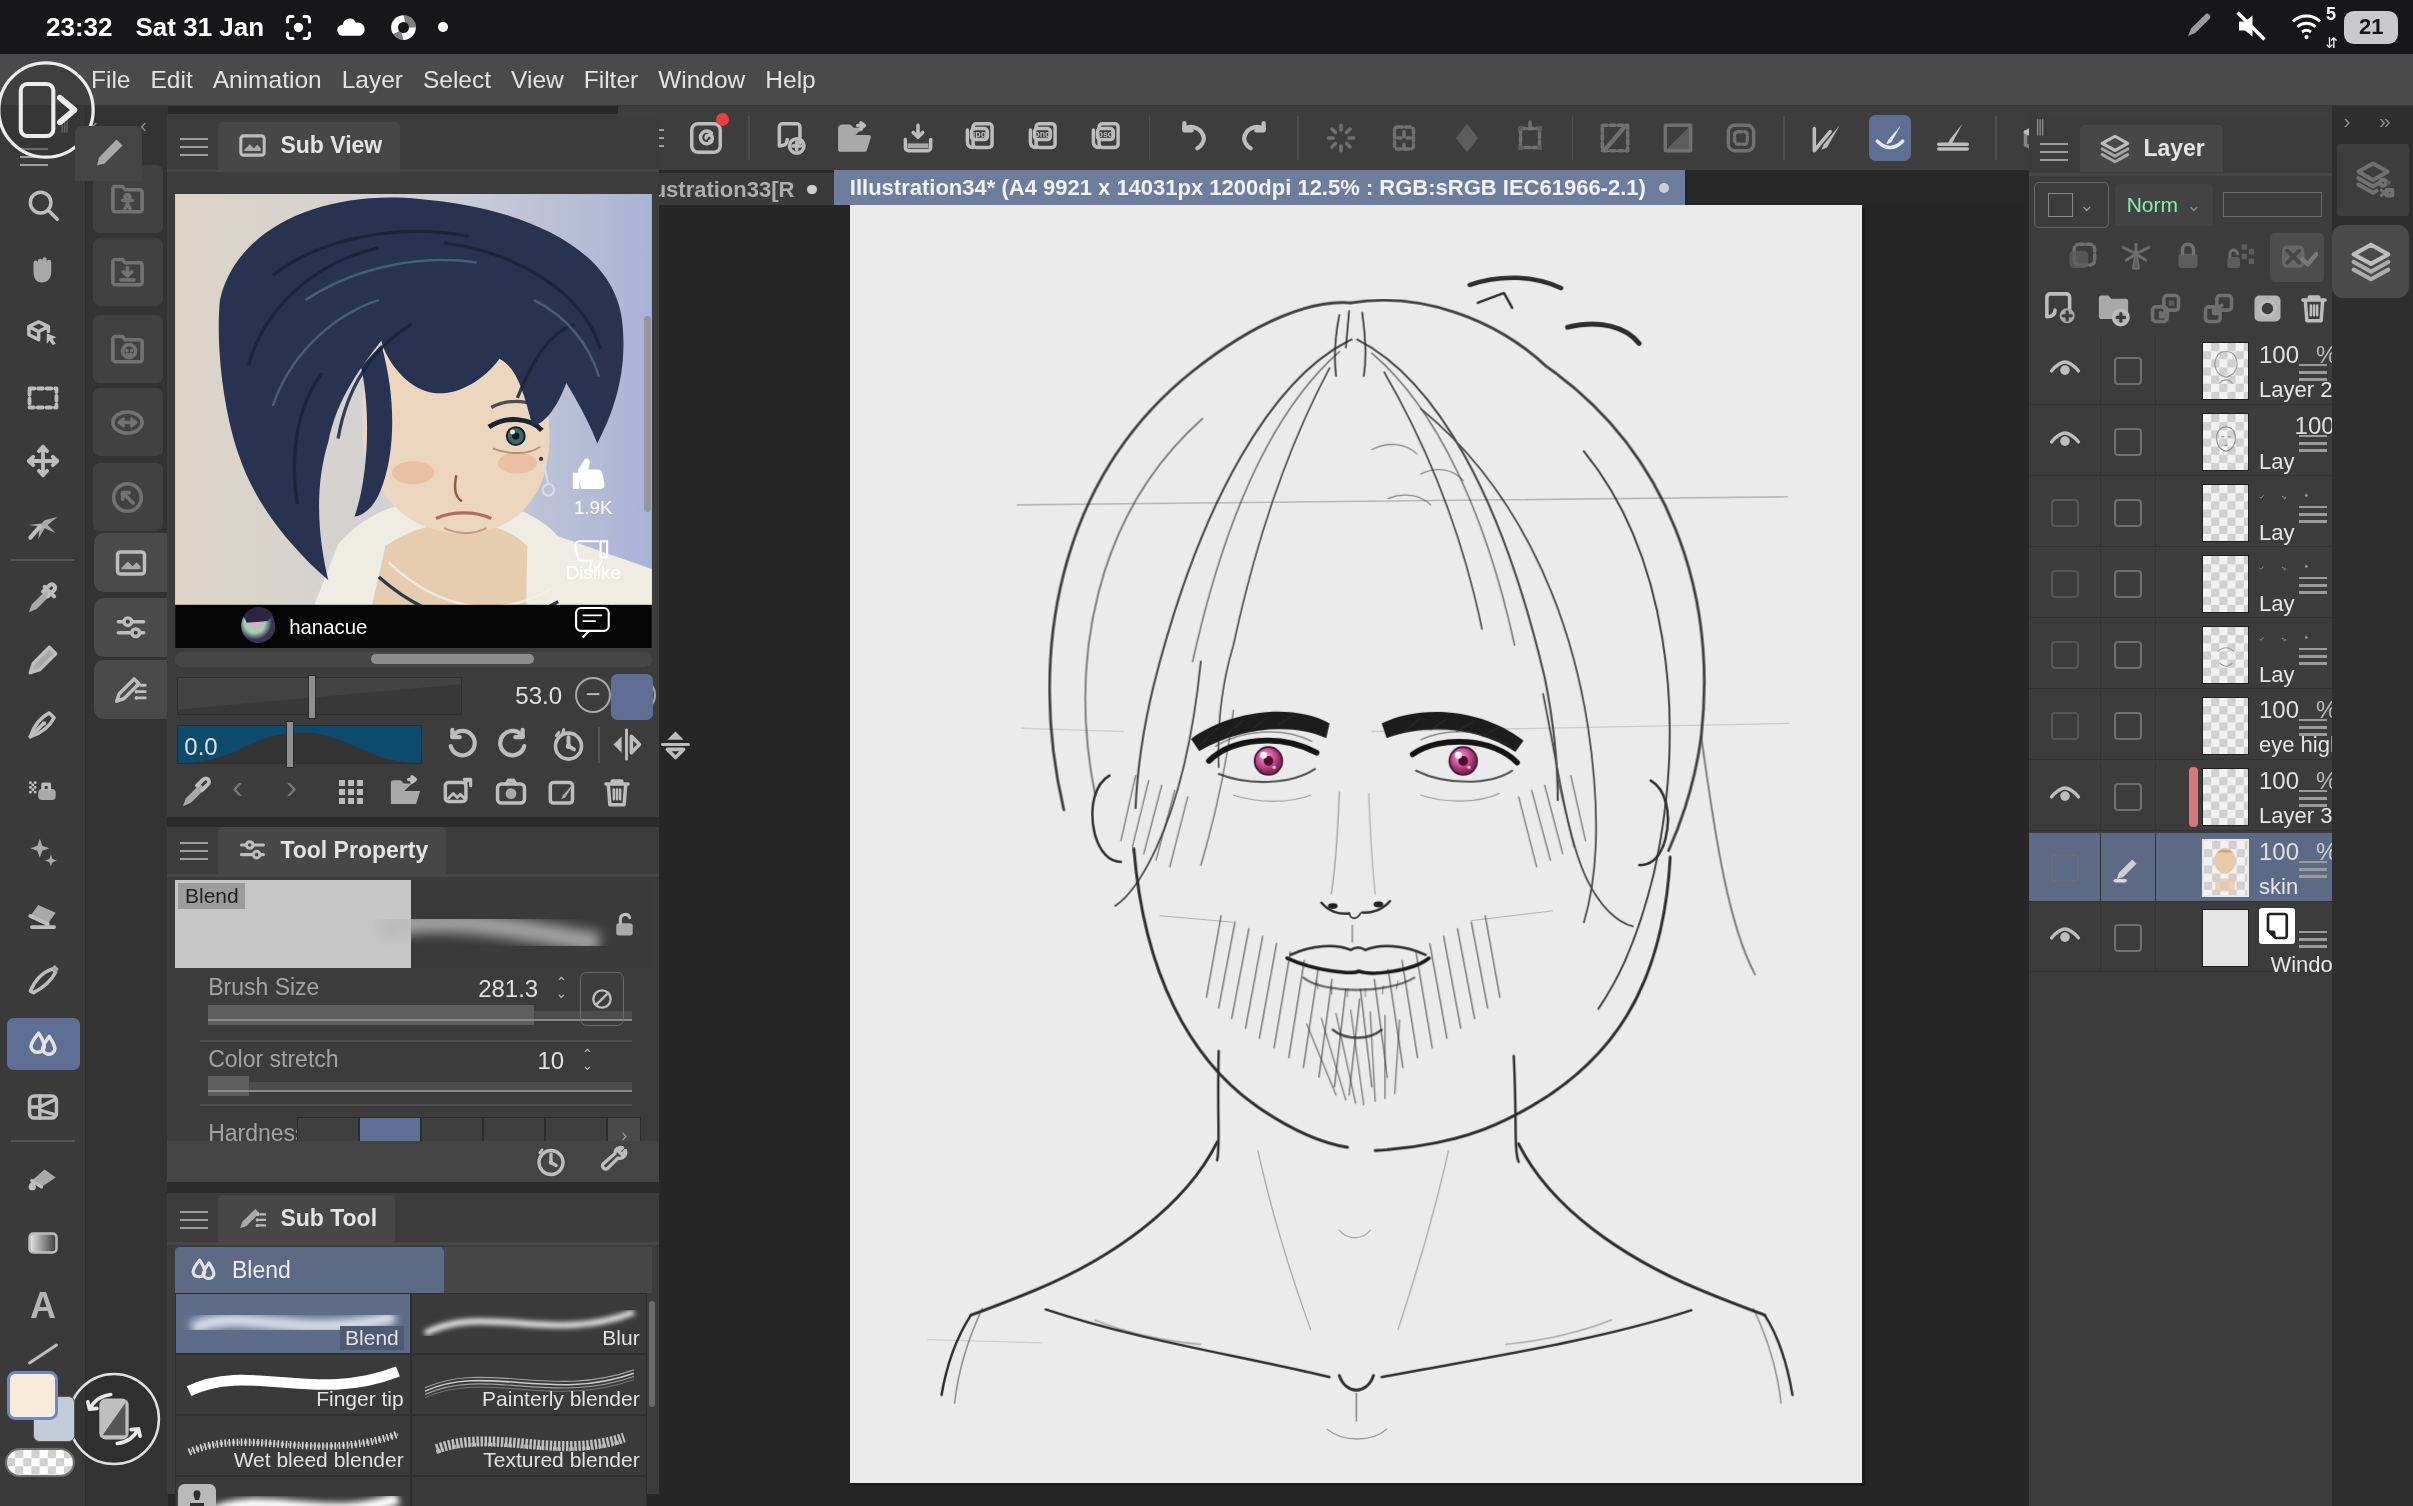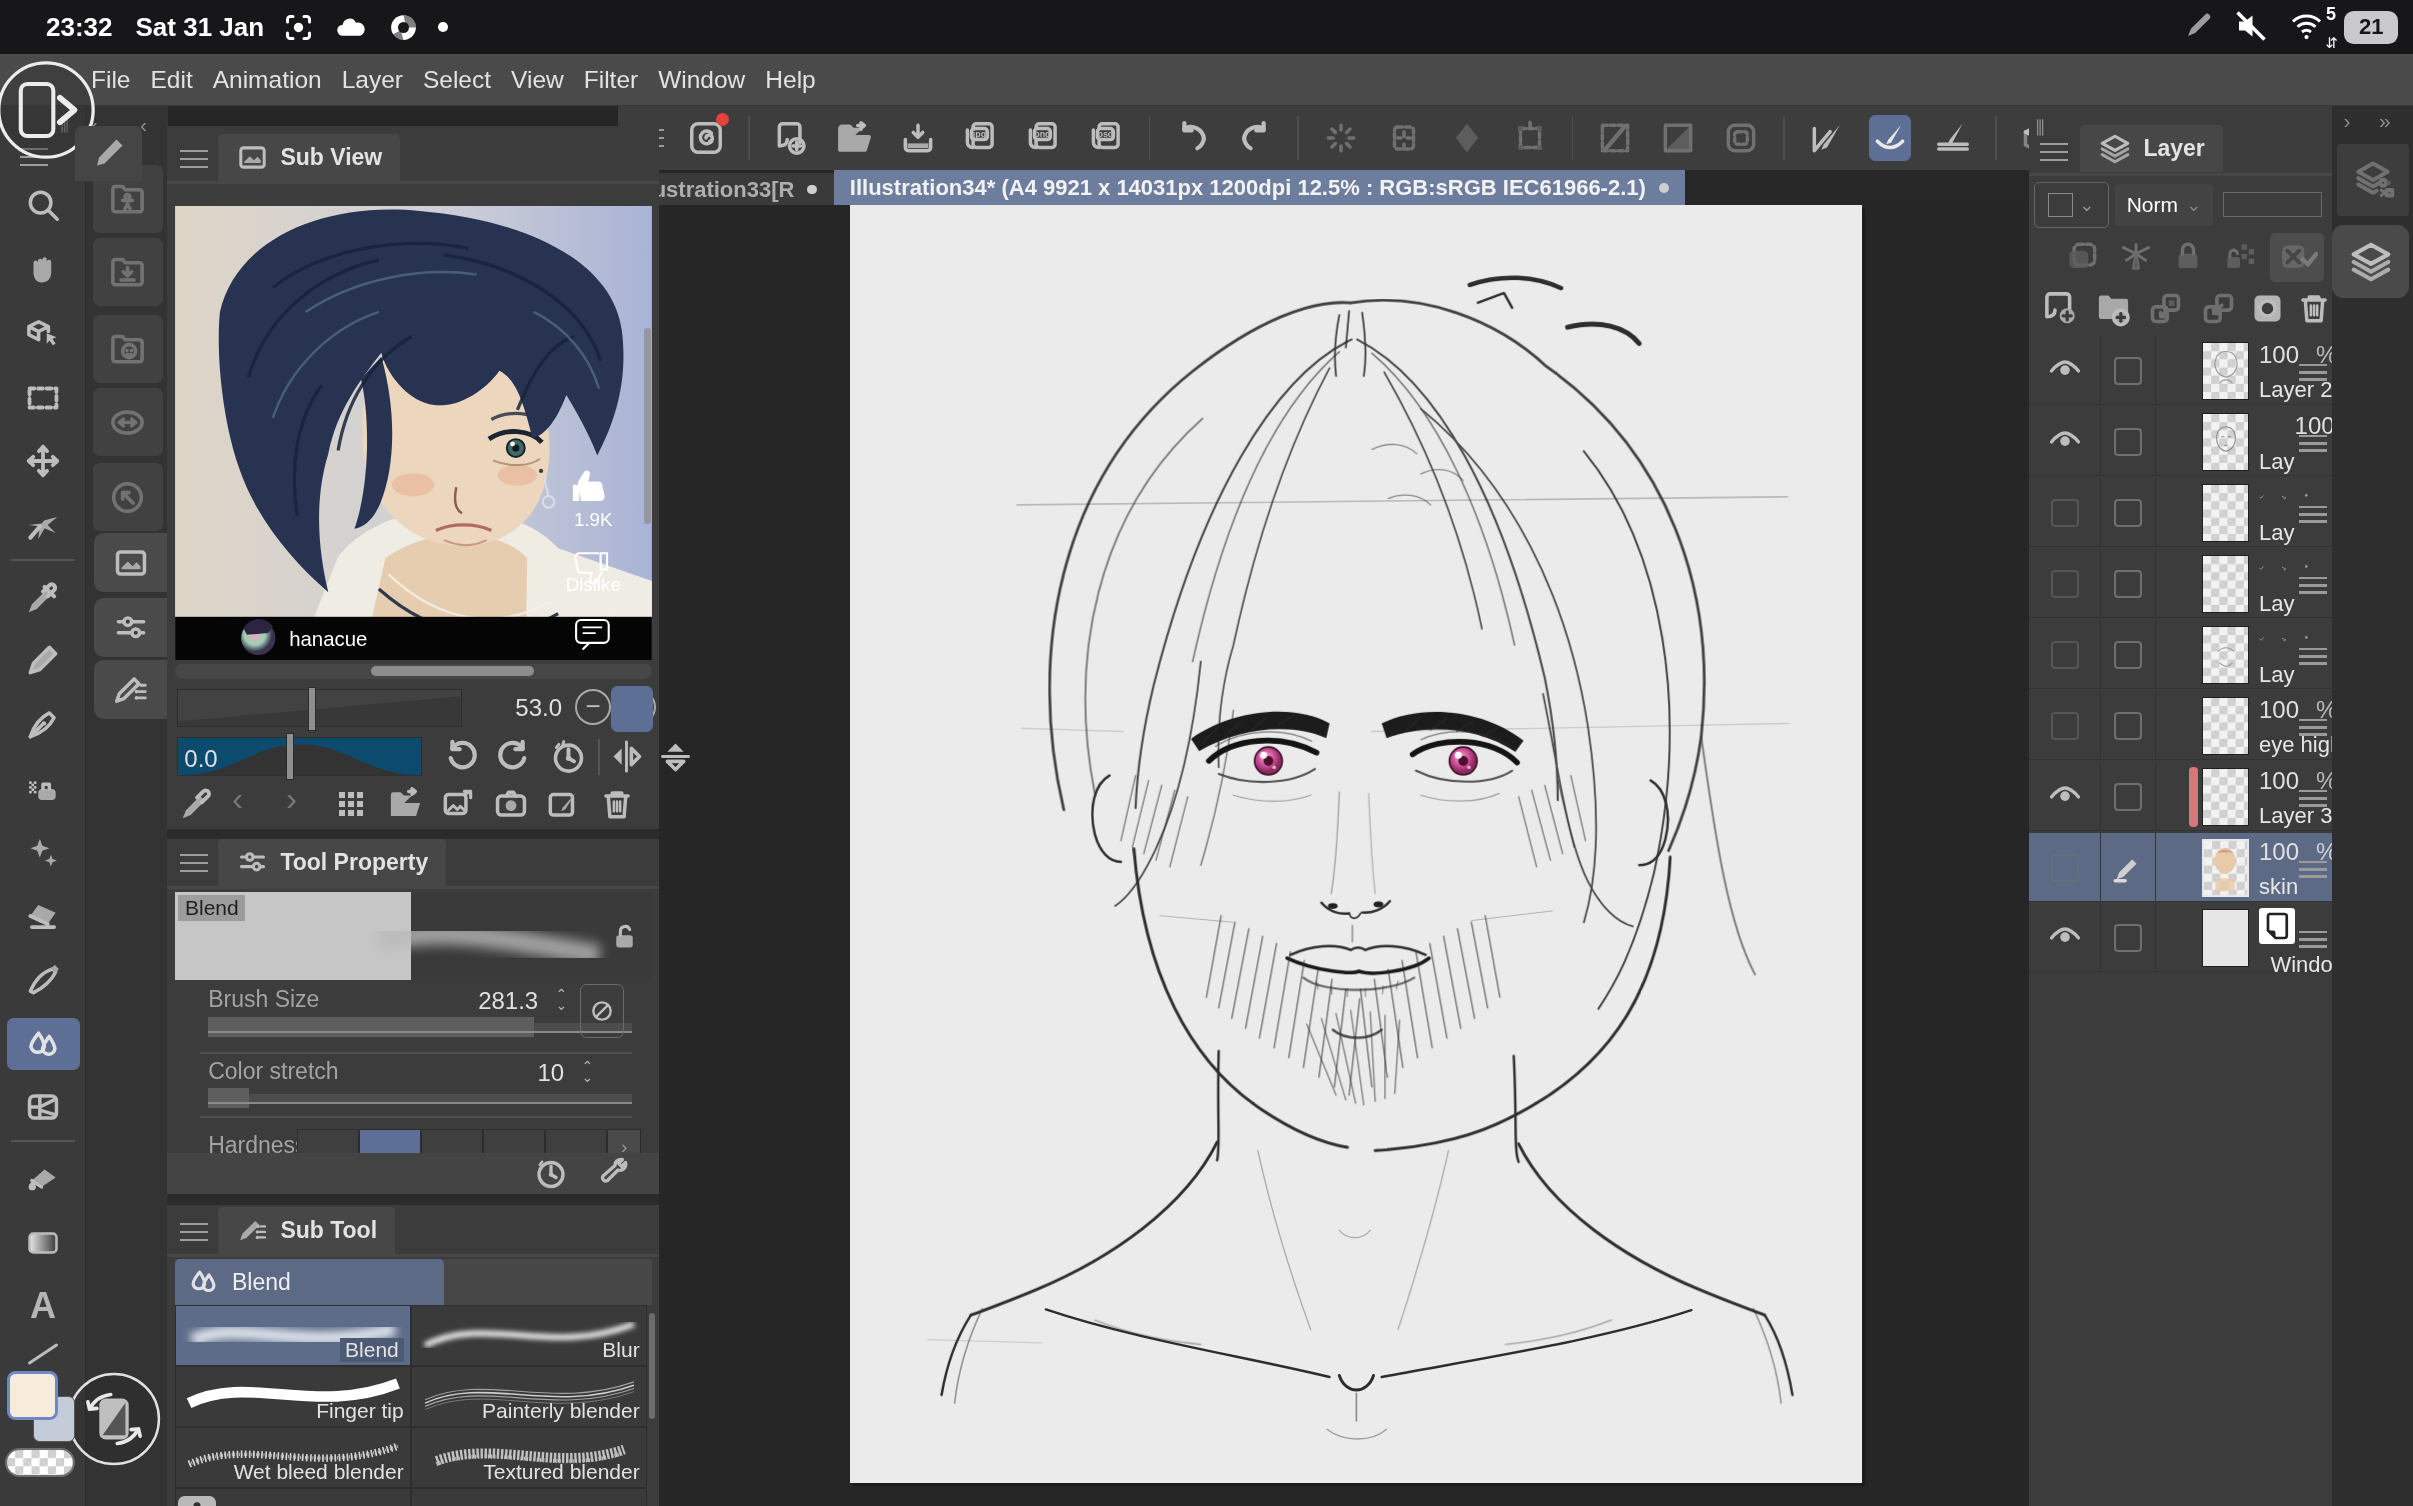--- a/index.html
+++ b/index.html
@@ -40,21 +40,21 @@
   .tool-div{position:absolute;left:11.4px;width:64px;height:1.6px;background:#555;}
   
   #dockstrip{left:86px;top:106px;width:82px;height:1401px;background:#333;}
   .dock-btn{position:absolute;left:6.5px;width:70px;height:68px;background:#414141;border-radius:6.5px;display:flex;align-items:center;justify-content:center;}
   .dock-tab{position:absolute;left:8.2px;width:73px;height:59px;background:#4a4a4a;border-radius:9.8px 0 0 9.8px;display:flex;align-items:center;justify-content:center;}
   .collapse{color:#8f8f8f;font-size:21px;}
   
   .panel-hd-tab{position:absolute;height:47px;background:#474747;border-radius:4.9px 4.9px 0 0;display:flex;align-items:center;gap:11.4px;padding:0 18px;color:#e3e3e3;font-size:23px;font-weight:bold;}
   .hamb{display:inline-block;}
   .hamb i{display:block;width:28px;height:2.4px;background:#9d9d9d;margin:5.7px 0;}
-  #leftpanels{left:167px;top:126px;width:492px;height:1380px;background:#3c3c3c;}
+  #leftpanels{left:167px;top:114px;width:492px;height:1380px;background:#3c3c3c;}
   
   #svImage{left:8.2px;top:80px;width:477px;height:454px;background:#a21caf;overflow:hidden;}
   #svScroll{left:8.2px;top:538px;width:477px;height:14.7px;background:#474747;border-radius:7.3px;}
   #svScroll .thumb{position:absolute;left:196px;top:2.4px;width:163px;height:9.8px;background:#8d8d8d;border-radius:4.9px;}
   .ctl-row{position:absolute;left:0;width:492px;display:flex;align-items:center;}
   .circbtn{width:36px;height:36px;border-radius:50%;border:2.4px solid #a9a9a9;display:flex;align-items:center;justify-content:center;color:#bdbdbd;font-size:26px;}
   .fitbtn{width:42px;height:46px;background:#5d6f94;border-radius:6.5px;display:flex;align-items:center;justify-content:center;}
   .val{font-size:24px;color:#e0e0e0;}
   
   .tp-row-label{font-size:23px;color:#a3a3a3;}
@@ -1065,21 +1065,21 @@
         </svg>
       <span>Layer</span>
     </div>
     <div class="abs" style="left:0;top:59px;width:303px;height:3.3px;background:#474747"></div>
 
     <div class="abs" style="left:4.9px;top:68px;width:75px;height:46px;border:1.6px solid #666;border-radius:4.9px;display:flex;align-items:center;justify-content:center;gap:6.5px">
       <span style="width:24.5px;height:24.5px;border:1.6px solid #8a8a8a"></span>
         <span style="color:#999;font-size:18px">⌄</span>
     </div>
     <div class="abs" style="left:86px;top:70px;width:98px;height:42px;background:#434343;border-radius:4.9px;display:flex;align-items:center;justify-content:center;gap:8.2px">
-      <span style="color:#ffffff;font-size:21px">Norm</span>
+      <span style="color:#86efac;font-size:21px">Norm</span>
         <span style="color:#888;font-size:18px">⌄</span>
     </div>
     <div class="abs" style="left:194px;top:78px;width:99px;height:24.5px;border:1.6px solid #6a6a6a"></div>
 
     <div class="abs" style="left:0;top:119px;width:303px;height:51px">
       <span style="position:absolute;left:34px;top:4.9px">
           <svg class="ic dim" width="38" height="38" viewBox="0 0 24 24">
             <rect x="7" y="4" width="13" height="13" rx="3" stroke-dasharray="3 2"></rect>
             <rect x="4" y="8" width="12" height="11" rx="3" fill="#8f8f8f" stroke="none" opacity=".8"></rect>
           </svg>

